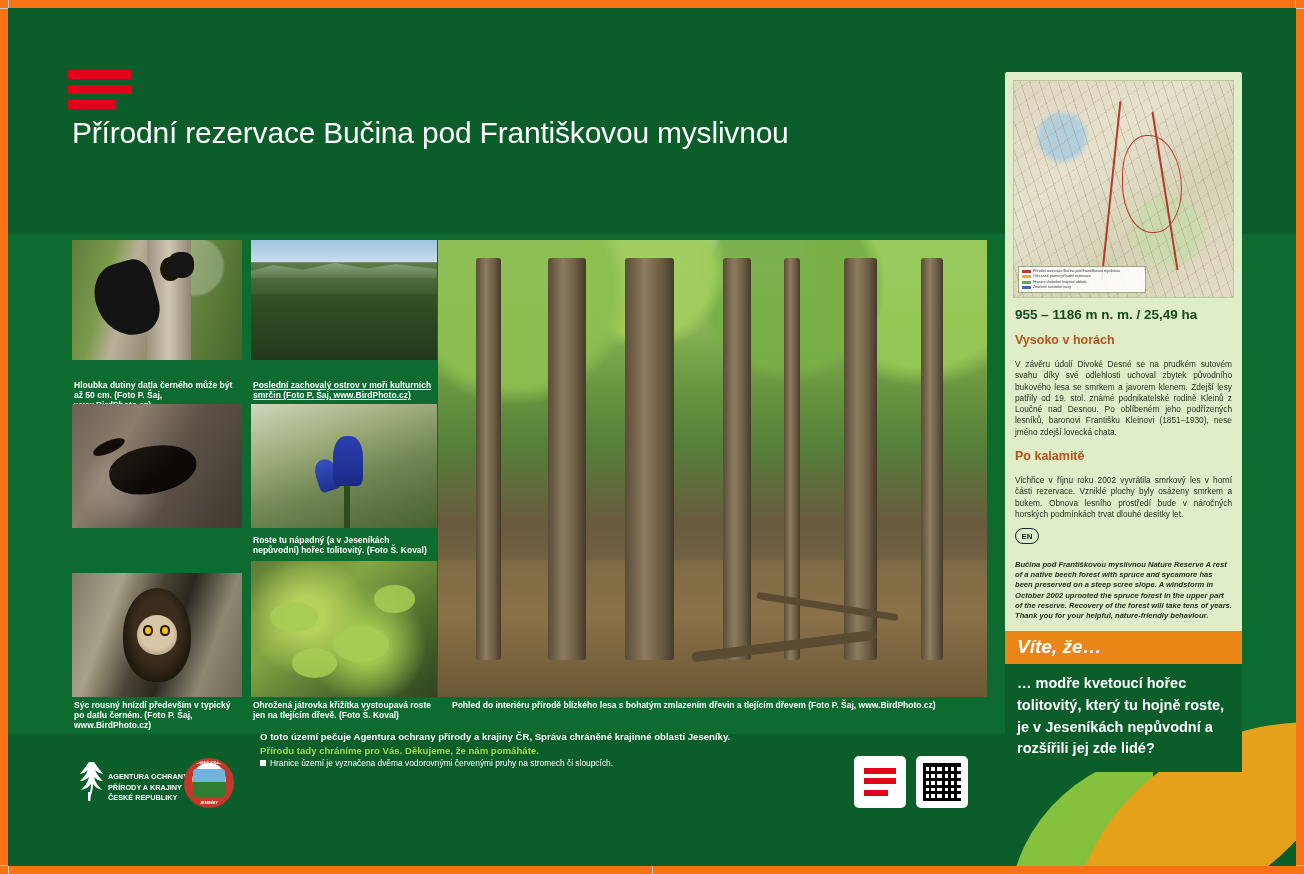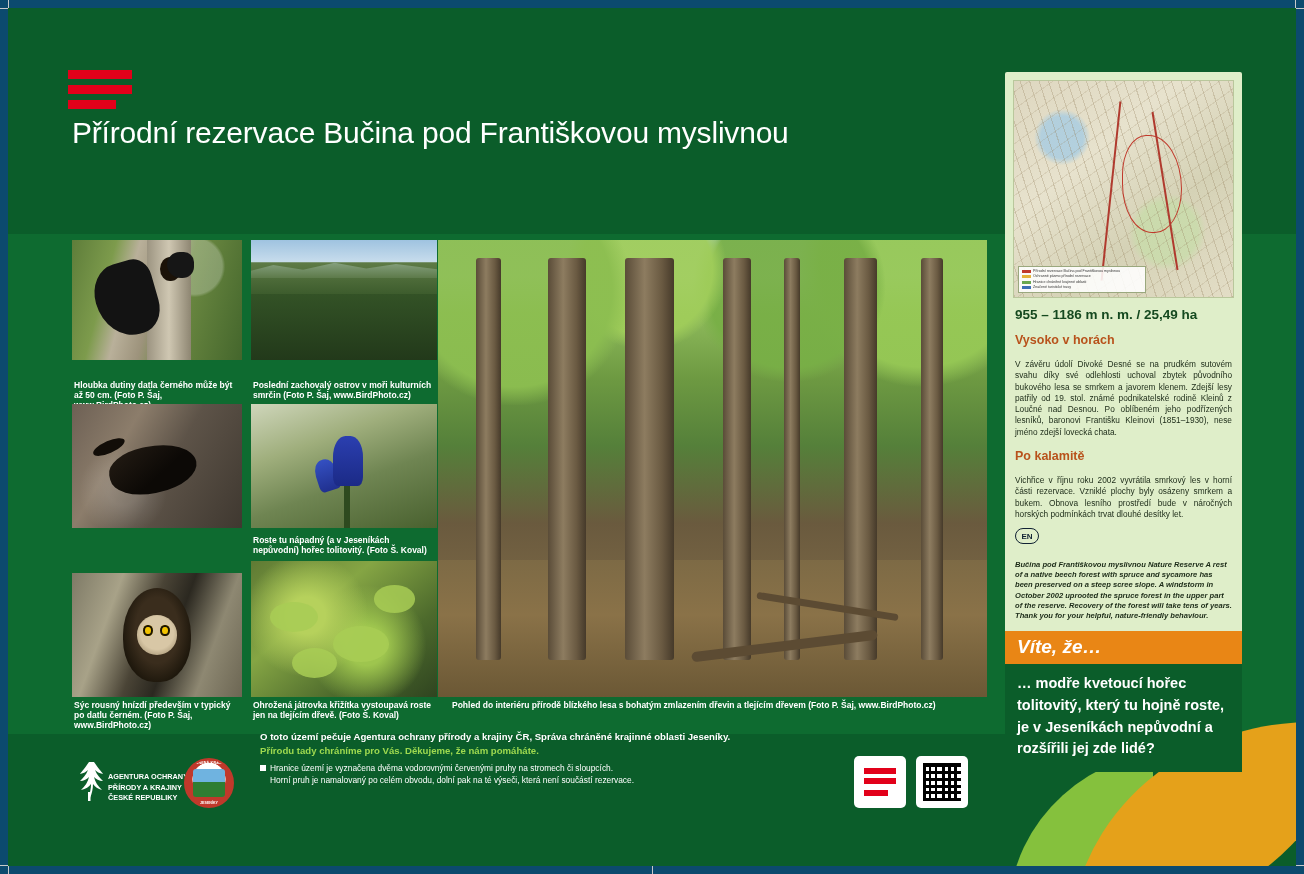--- a/index.html
+++ b/index.html
@@ -7,21 +7,21 @@
     padding: 0;
     background: #ffffff;
   }
   body {
     font-family: "Liberation Sans", sans-serif;
   }
   #board {
     position: relative;
     width: 1304px;
     height: 874px;
-    background: #0c4a6e;
+    background: #f97316;
     overflow: hidden;
   }
   
   .panel {
     position: absolute;
     left: 8px;
     top: 8px;
     width: 1288px;
     height: 858px;
     background: #0b5d2a;
@@ -490,21 +490,21 @@
       </div>
     </div>
     <div class="cap-outside" style="left:66px; top:372px; width:166px;">Hloubka dutiny datla černého může být až 50 cm. (Foto P. Šaj, www.BirdPhoto.cz)</div>
 
     <div class="photo" style="left:243px; top:232px; width:186px; height:120px;">
       <div class="img-spruce">
         <div class="ridge"></div>
         <div class="dark"></div>
       </div>
     </div>
-    <div class="cap-outside" style="left:245px; top:372px; width:182px;">Poslední zachovalý ostrov v moři kulturních smrčin (Foto P. Šaj, www.BirdPhoto.cz)</div>
+    <div class="cap-outside" style="left:245px; top:372px; width:182px;text-decoration:underline;">Poslední zachovalý ostrov v moři kulturních smrčin (Foto P. Šaj, www.BirdPhoto.cz)</div>
 
     <div class="photo" style="left:64px; top:396px; width:170px; height:124px;">
       <div class="img-beetle">
         <div class="body"></div>
         <div class="horn"></div>
       </div>
     </div>
 
     <div class="photo" style="left:243px; top:396px; width:186px; height:124px;">
       <div class="img-gentian">
@@ -605,24 +605,23 @@
 
     <div class="f-logo-round">
       <div class="inner"></div>
       <div class="txt">CHRÁNĚNÁ KRAJINNÁ OBLAST</div>
       <div class="txt2">JESENÍKY</div>
     </div>
 
     <div class="f-text">
       <div style="font-weight:bold">O toto území pečuje Agentura ochrany přírody a krajiny ČR, Správa chráněné krajinné oblasti Jeseníky.</div>
       <div class="green">Přírodu tady chráníme pro Vás. Děkujeme, že nám pomáháte.</div>
-      <div class="small" style="margin-top:5px">
+      <div class="small" style="">
         <span class="sq"></span><span>Hranice území je vyznačena dvěma vodorovnými červenými pruhy na stromech či sloupcích.</span>
       </div>
-      <div class="small" style="margin-left:10px">Horní pruh je namalovaný po celém obvodu, dolní pak na té výseči, která není součástí rezervace.</div>
     </div>
 
     <div class="f-badge-flag">
       <div class="m">
         <div class="bar b1"></div>
         <div class="bar b2"></div>
         <div class="bar b4"></div>
       </div>
     </div>
 

